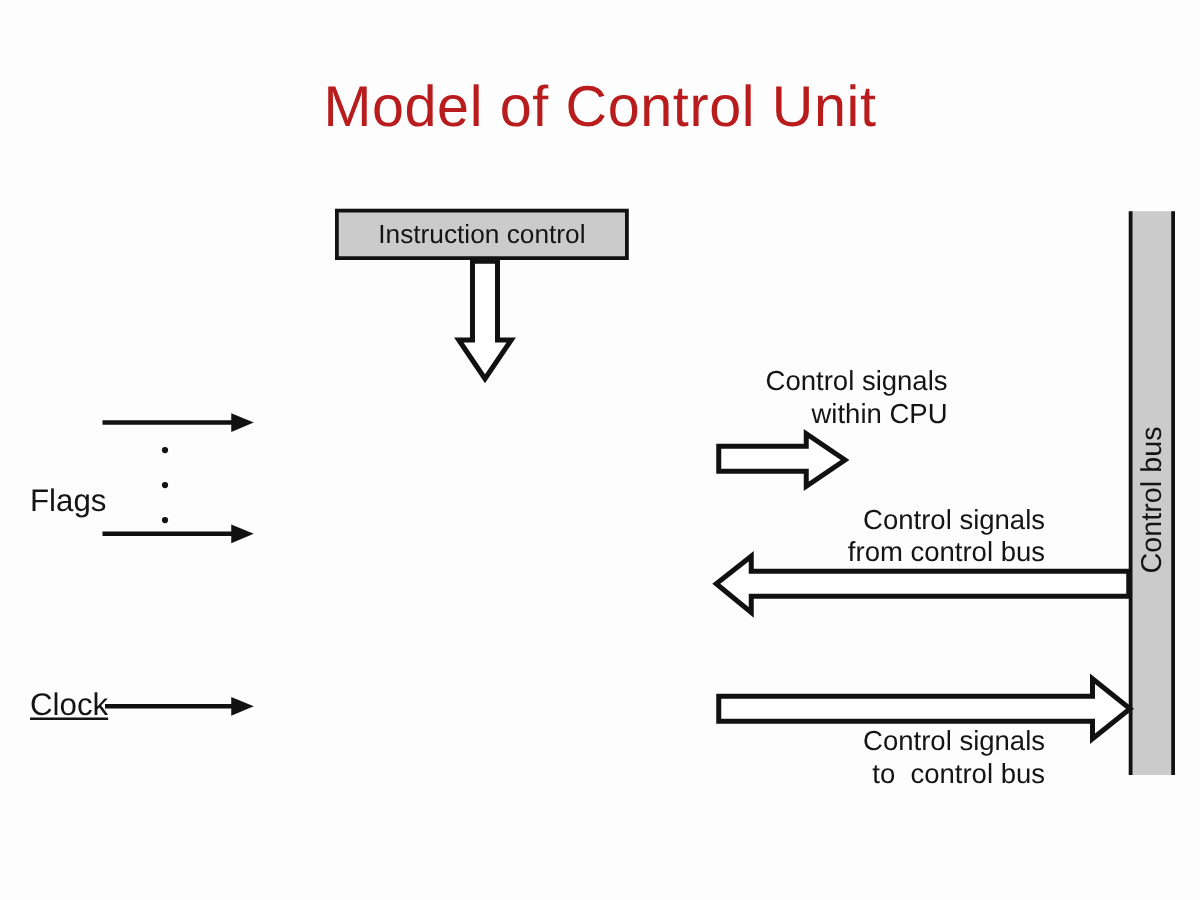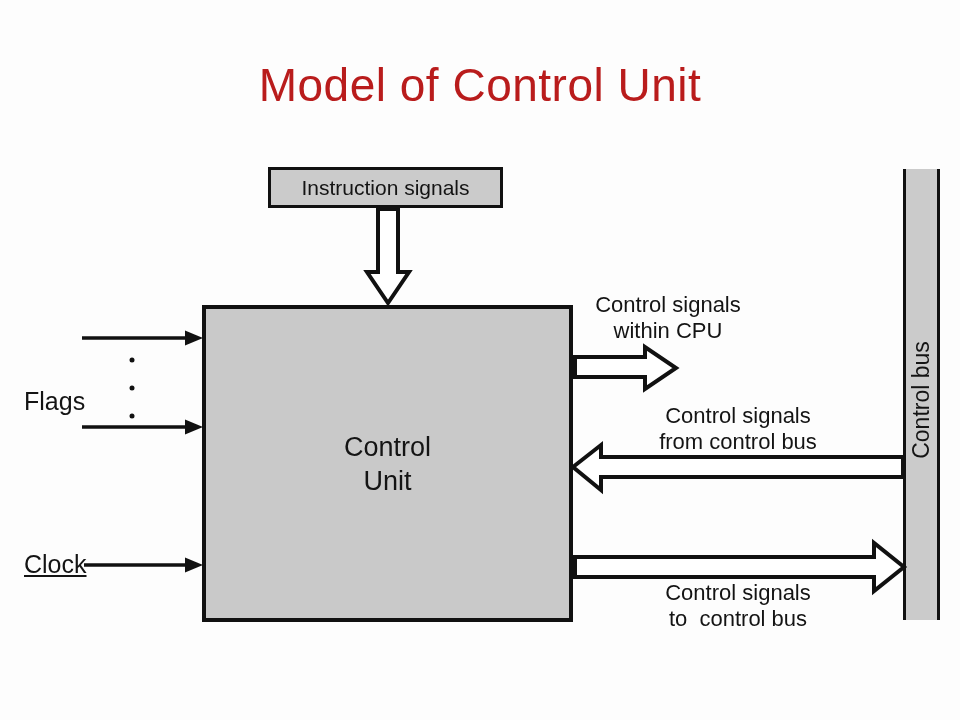--- a/index.html
+++ b/index.html
@@ -21,21 +21,21 @@
   .cu-box {
     position:absolute; left:202px; top:305px; width:363px; height:309px;
     background:#c9c9c9; border:4px solid #111111;
     display:flex; align-items:center; justify-content:center;
     text-align:center; font-size:27px; line-height:34px;
   }
   .multiline { white-space:pre-wrap; }
   .side-label { position:absolute; font-size:25px; }
   .flags-label { left:24px; top:387px; }
   .clock-label { left:24px; top:550px;text-decoration:underline; }
-  .sig-label { position:absolute; text-align:center; font-size:22px; line-height:26px; }
+  .sig-label { position:absolute; text-align:right; font-size:22px; line-height:26px; }
   .sig-within { left:578px; top:292px; width:180px; }
   .sig-from   { left:640px; top:403px; width:196px; }
   .sig-to     { left:640px; top:580px; width:196px; }
   .bus-bar {
     position:absolute; left:903px; top:169px; width:31px; height:451px;
     background:#cbcbcb; border-left:3px solid #111111; border-right:3px solid #111111;
   }
   .bus-label {
     position:absolute; left:921px; top:400px;
     transform:translate(-50%,-50%) rotate(-90deg);
@@ -48,27 +48,23 @@
   .dot { fill:#111111; }
 </style>
 </head>
 <body>
 
 <div class="slide">
 
   <div class="page-title">Model of Control Unit</div>
 
   <div class="ir-box">
-    <span>Instruction signals</span>
+    <span>Instruction control</span>
   </div>
 
-  <div class="cu-box">
-    <span class="multiline">Control
-Unit</span>
-  </div>
 
   <div class="side-label flags-label">Flags</div>
   <div class="side-label clock-label">Clock</div>
 
   <div class="sig-label sig-within multiline">Control signals
 within CPU</div>
   <div class="sig-label sig-from multiline">Control signals
 from control bus</div>
   <div class="sig-label sig-to multiline">Control signals
 to  control bus</div>

